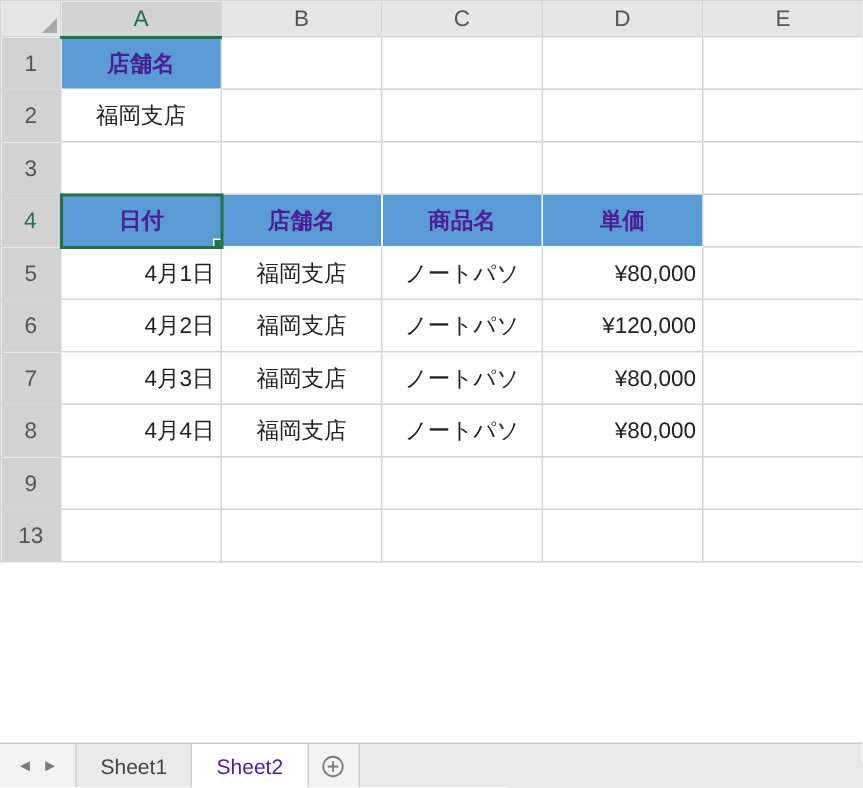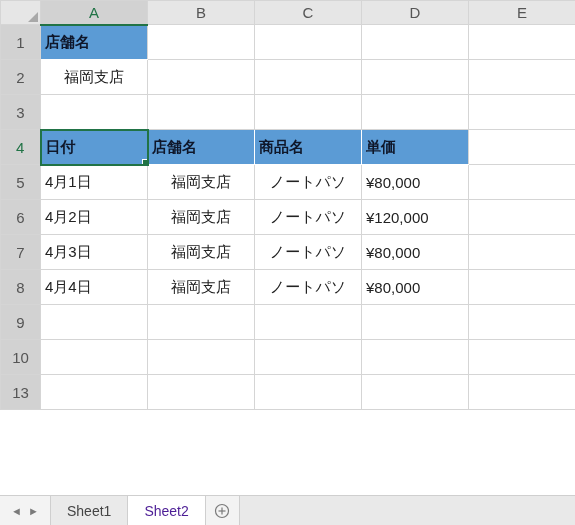--- a/index.html
+++ b/index.html
@@ -74,30 +74,30 @@
   }
   .rowhdr.row-selected {
     background: #d2d2d2 !important;
     border-right: 2px solid #217346;
     color:#217346;
   }
 
   
   .blueHeader {
     background: #5b9bd5 !important;
-    color: #0f172a;
-    text-align: left;
+    color: #4c1d95;
+    text-align: center;
     font-weight: bold;
     border: 1px solid #fff !important;
     border-top: 1px solid #d5d5d5 !important;
   }
   .blueHeader.first { border-left: 1px solid #d5d5d5 !important;}
   .blueHeader.last  { border-right: 1px solid #d5d5d5 !important;}
 
-  .right { text-align: left; }
+  .right { text-align: right; }
   .left  { text-align: center; }
 
   
   .selcell {
     position: relative;
     outline: 2px solid #217346;
     outline-offset: -1px;
     font-family: Liberation Mono, monospace;
   }
   .selcell::after{
@@ -247,28 +247,20 @@
     <td class="rowhdr row-active">8</td>
     <td class="right">4月4日</td>
     <td class="left">福岡支店</td>
     <td class="left">ノートパソ</td>
     <td class="right">¥80,000</td>
     <td></td>
   </tr>
 
   <tr>
         <td class="rowhdr row-active">9</td>
-        <td></td>
-        <td></td>
-        <td></td>
-        <td></td>
-        <td></td>
-      </tr>
-  <tr>
-        <td class="rowhdr row-active">10</td>
         <td></td>
         <td></td>
         <td></td>
         <td></td>
         <td></td>
       </tr>
   <tr>
         <td class="rowhdr row-active">13</td>
         <td></td>
         <td></td>

